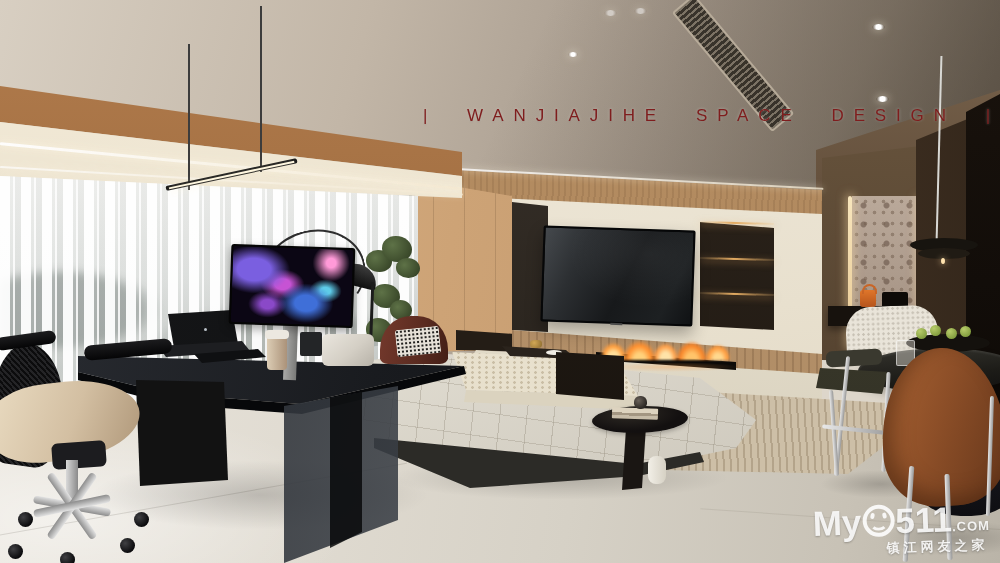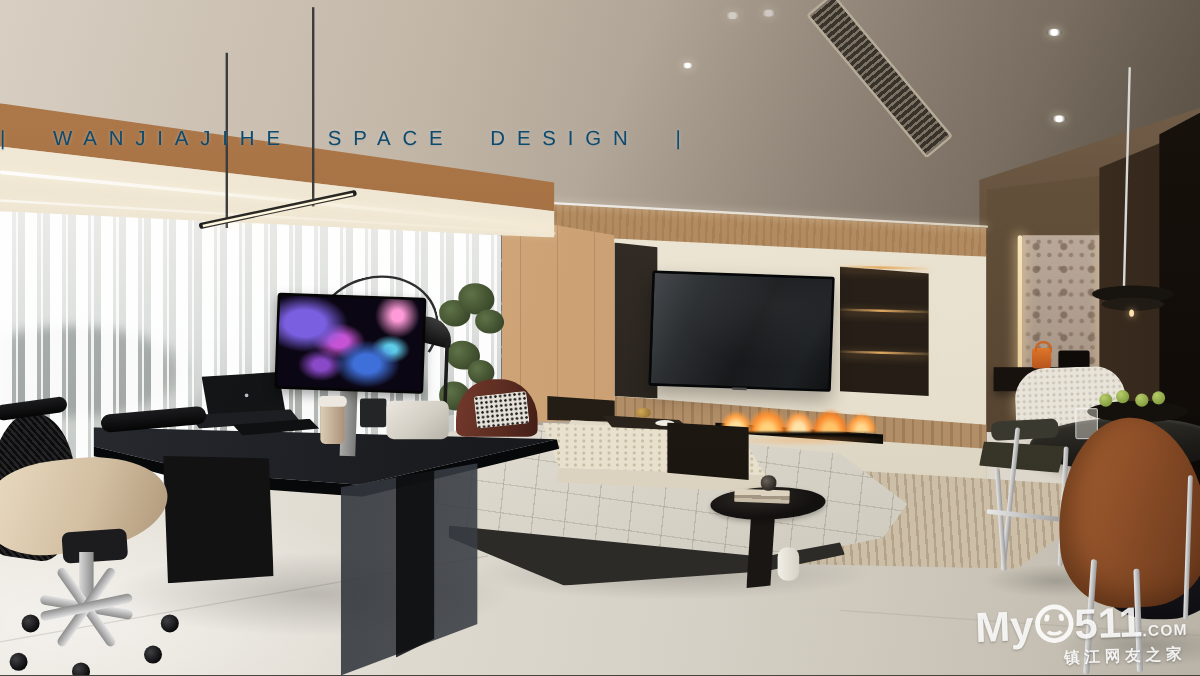--- a/index.html
+++ b/index.html
@@ -233,22 +233,22 @@
     box-shadow:inset 10px -8px 20px rgba(58,27,10,.5);}
 
   
   .wire{position:absolute;width:2px;background:#3c3c3c;}
   .lightbar{left:166px;top:186px;width:134px;height:5px;background:#141414;border-radius:2px;
     transform:rotate(-12deg);transform-origin:0 50%;}
   .lightcore{position:absolute;left:3px;right:3px;top:1.5px;height:2px;background:#fff7df;
     box-shadow:0 2px 8px rgba(255,246,214,.75);}
 
   
-  .title{left:0;right:0;top:106px;text-align:left;font-size:17px;font-weight:400;
-    letter-spacing:.58em;word-spacing:.9em;color:#0c4a6e;
+  .title{left:0;right:0;top:106px;text-align:right;font-size:17px;font-weight:400;
+    letter-spacing:.58em;word-spacing:.9em;color:#7f1d1d;
     text-shadow:0 0 3px rgba(255,255,255,.4),0 1px 2px rgba(0,0,0,.15);}
   .wm{right:10px;bottom:6px;text-align:right;color:rgba(255,255,255,.88);transform:rotate(-2deg);
     text-shadow:0 1px 2px rgba(0,0,0,.25);}
   .wm-line1{font-size:35px;font-weight:800;letter-spacing:0;line-height:1;}
   .wm-domain{font-size:13px;font-weight:700;letter-spacing:1px;}
   .wm-tagline{font-size:13px;font-weight:700;letter-spacing:4px;margin-top:1px;padding-right:2px;}
   .smiley{display:inline-block;width:24px;height:24px;border:4px solid rgba(255,255,255,.88);
     border-radius:50%;position:relative;vertical-align:-3px;margin:0 1px;}
   .smiley .eye{position:absolute;width:4px;height:6px;background:rgba(255,255,255,.88);border-radius:2px;top:4px;}
   .smiley .eye.l{left:4px;transform:rotate(12deg);}

